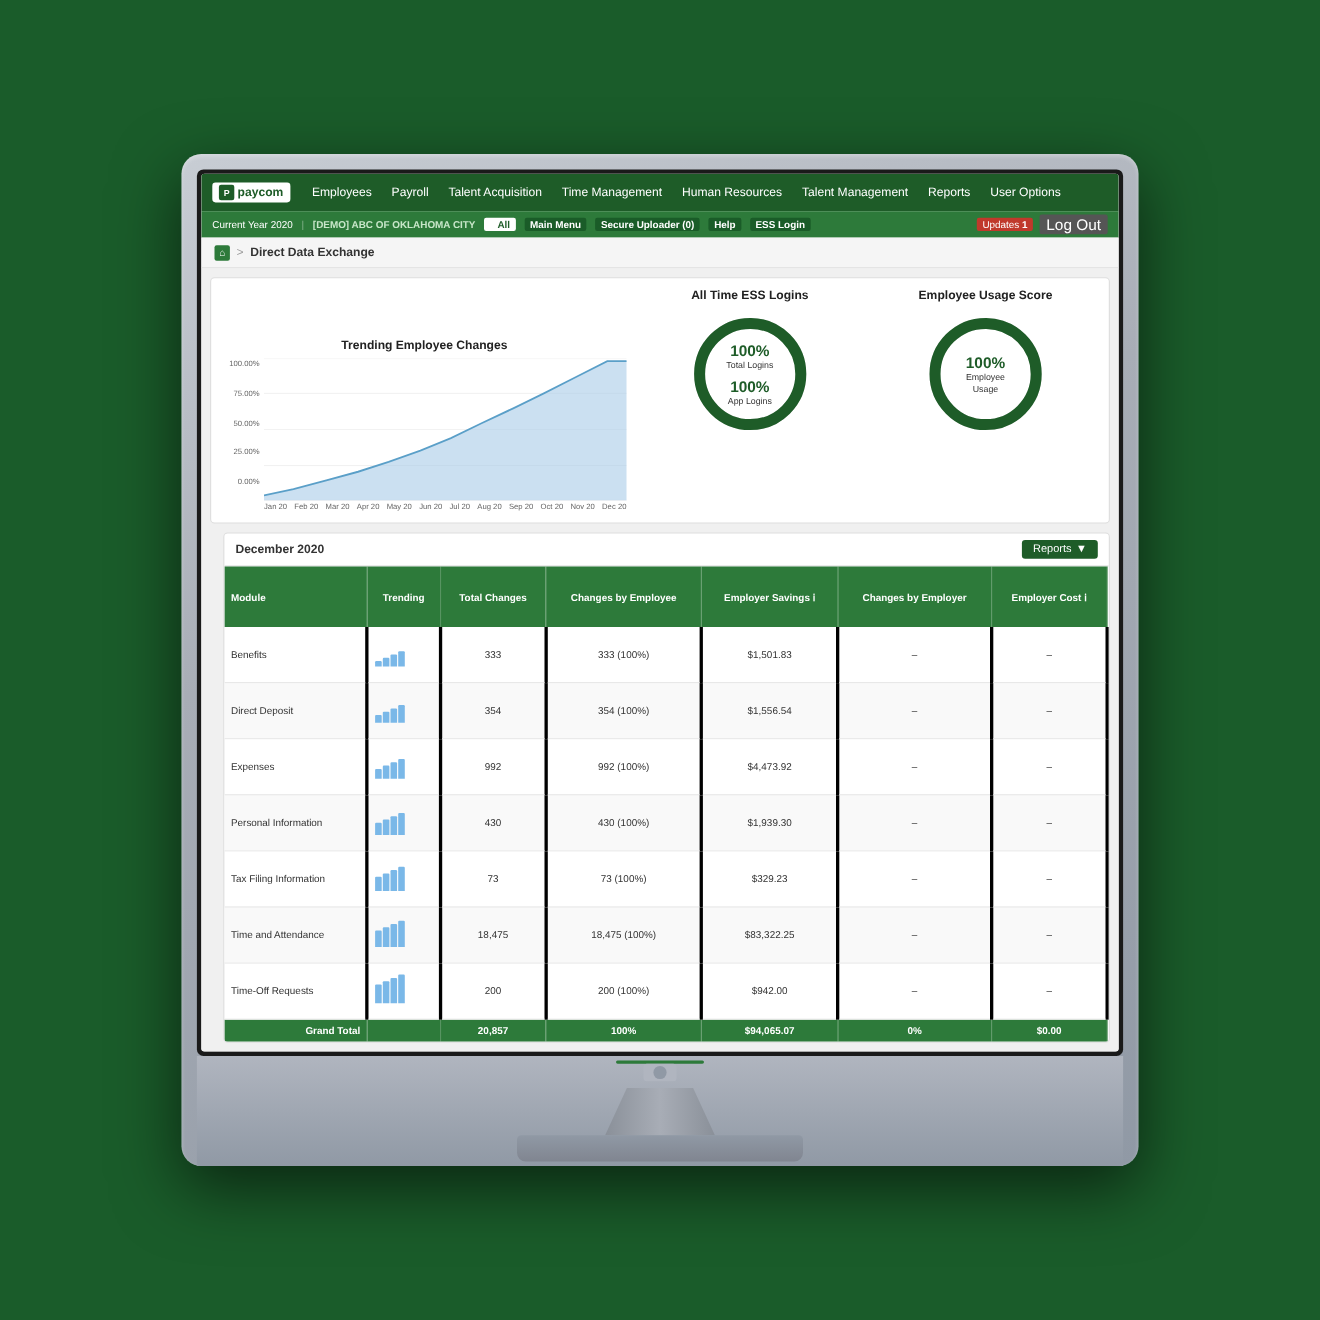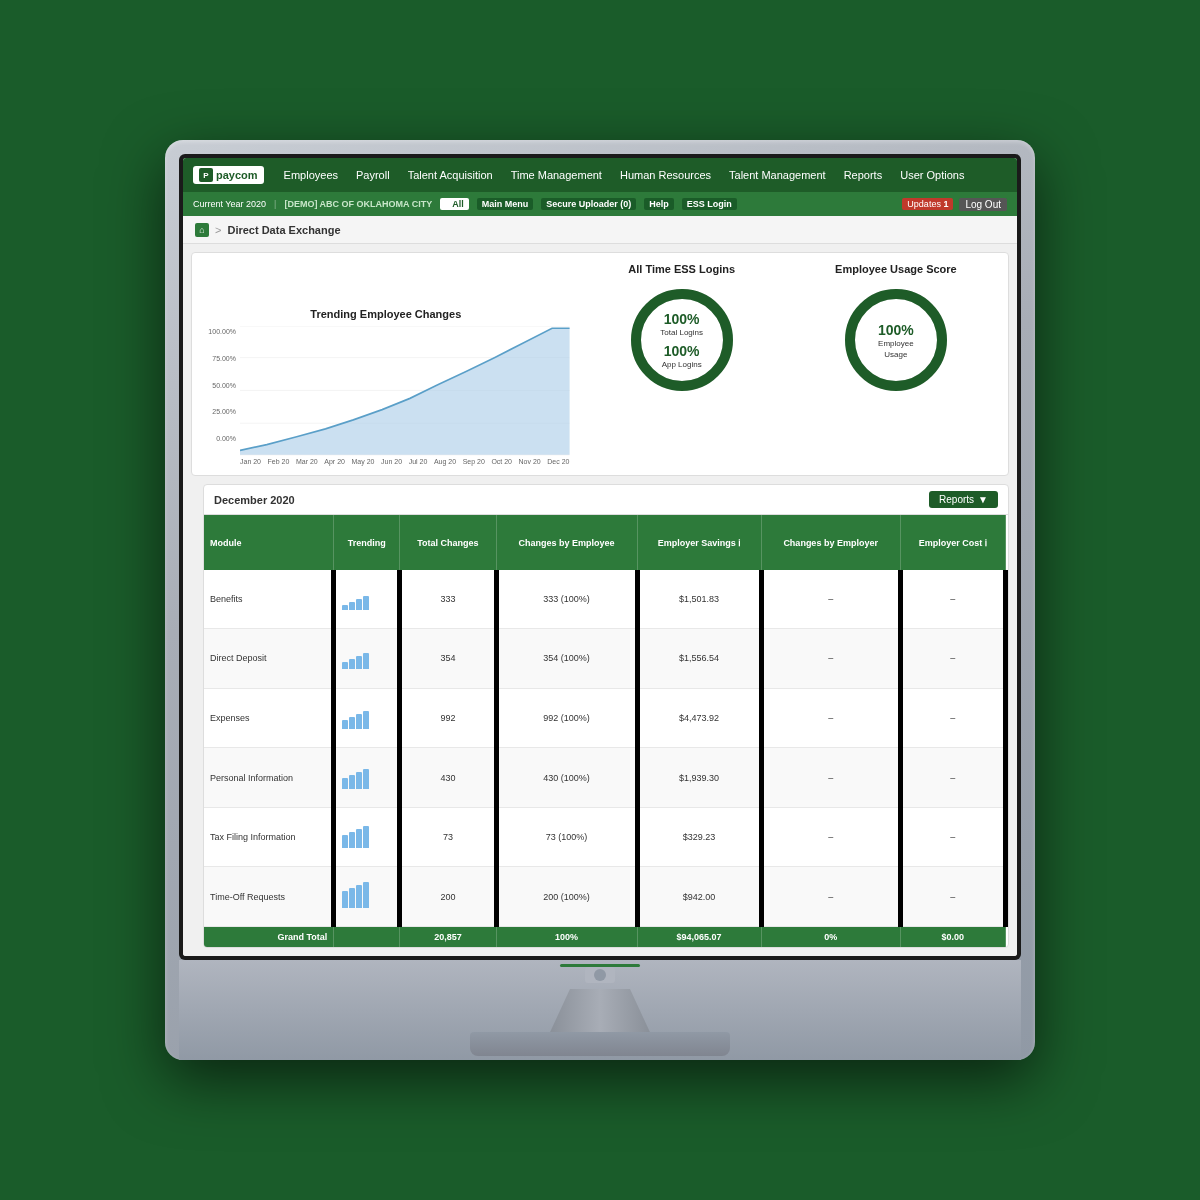--- a/index.html
+++ b/index.html
@@ -172,21 +172,21 @@
       color: white;
       padding: 1px 5px;
       border-radius: 2px;
       font-size: 9px;
     }
     .toolbar-logout {
       background: #555;
       color: white;
       padding: 1px 6px;
       border-radius: 2px;
-      font-size: 10px;
+      font-size: 14px;
     }
 
     .app-breadcrumb {
       background: #f5f5f5;
       height: 28px;
       display: flex;
       align-items: center;
       padding: 0 12px;
       font-size: 11px;
       color: #555;
@@ -338,21 +338,21 @@
       border-bottom: 1px solid #e8e8e8;
     }
     .data-table tbody tr:nth-child(even) {
       background: #f9f9f9;
     }
     .data-table tbody td {
       padding: 4px 6px;
       text-align: center;
       font-size: 9px;
       color: #333;
-      border-right: 5px solid #000000;
+      border-right: 3px solid #000000;
     }
     .data-table tbody td:first-child {
       text-align: left;
       font-weight: 500;
     }
     .data-table tfoot tr {
       background: #2d7a3a;
       color: white;
     }
     .data-table tfoot td {
@@ -627,20 +627,36 @@
     <div class="trend-bar" style="height:22px"></div>
   </div>
                   </td>
     <td>73</td>
     <td>73 (100%)</td>
     <td>$329.23</td>
     <td>–</td>
     <td>–</td>
   </tr>
                 <tr>
+    <td>Time and Attendance</td>
+    <td>
+                    <div class="trend-bars">
+    <div class="trend-bar" style="height:15px"></div>
+    <div class="trend-bar" style="height:18px"></div>
+    <div class="trend-bar" style="height:21px"></div>
+    <div class="trend-bar" style="height:24px"></div>
+  </div>
+                  </td>
+    <td>18,475</td>
+    <td>18,475 (100%)</td>
+    <td>$83,322.25</td>
+    <td>–</td>
+    <td>–</td>
+  </tr>
+                <tr>
     <td>Time-Off Requests</td>
     <td>
                     <div class="trend-bars">
     <div class="trend-bar" style="height:17px"></div>
     <div class="trend-bar" style="height:20px"></div>
     <div class="trend-bar" style="height:23px"></div>
     <div class="trend-bar" style="height:26px"></div>
   </div>
                   </td>
     <td>200</td>

